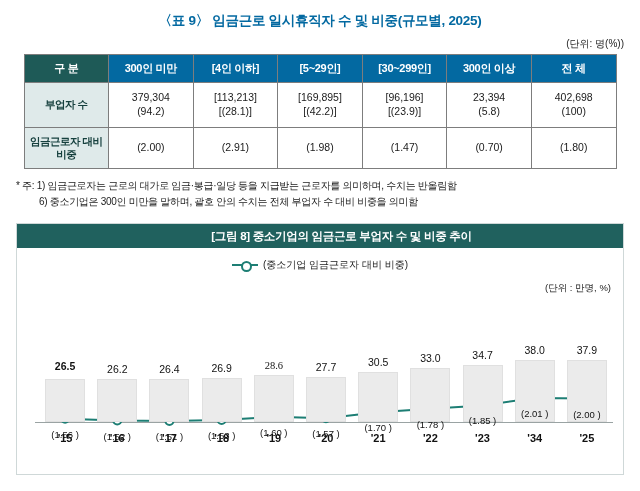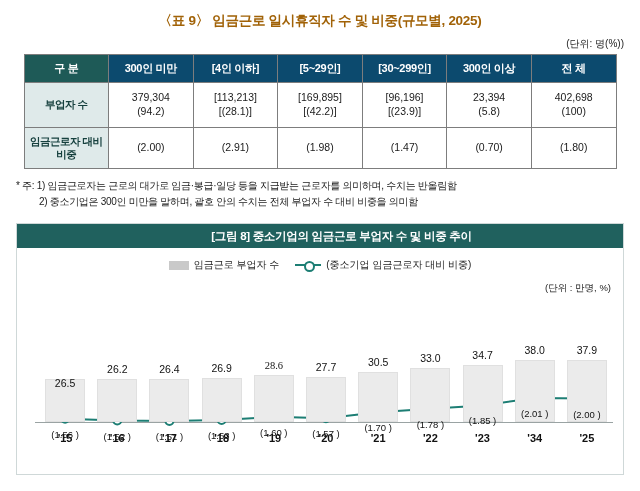--- a/index.html
+++ b/index.html
@@ -18,21 +18,21 @@
     position: relative;
     width: 640px;
     height: 491px;
   }
 
   
   .table-title {
     text-align: center;
     font-size: 13.5px;
     font-weight: bold;
-    color: #a16207;
+    color: #0369a1;
     padding-top: 12px;
     letter-spacing: -0.3px;
   }
   .unit-line {
     text-align: right;
     font-size: 10px;
     color: #222222;
     padding: 7px 16px 3px 0;
   }
   table.data {
@@ -41,21 +41,21 @@
     margin: 0 auto;
     table-layout: fixed;
   }
   table.data th, table.data td {
     border: 1px solid #7d7d7d;
     font-size: 10.5px;
     text-align: center;
     vertical-align: middle;
   }
   table.data thead th {
-    background: #0c4a6e;
+    background: #0369a1;
     color: #ffffff;
     font-weight: bold;
     height: 25px;
     letter-spacing: -0.3px;
     font-size: 11px;
   }
   table.data thead th.first-col {
     background: #1e5a57;
   }
   table.data td.rowhead {
@@ -246,31 +246,27 @@
         <td class="val">(1.98)</td>
         <td class="val">(1.47)</td>
         <td class="val">(0.70)</td>
         <td class="val">(1.80)</td>
       </tr>
     </tbody>
   </table>
 
   <div class="notes">
     <span class="n-line indent">* 주: 1) 임금근로자는 근로의 대가로 임금·봉급·일당 등을 지급받는 근로자를 의미하며, 수치는 반올림함</span>
-    <span class="n-line indent2">2) 중소기업은 300인 미만을 말하며, 괄호 안의 수치는 전체 부업자 수 대비 비중을 의미함</span>
+    <span class="n-line indent2">6) 중소기업은 300인 미만을 말하며, 괄호 안의 수치는 전체 부업자 수 대비 비중을 의미함</span>
   </div>
 
   <div class="figure">
     <div class="fig-title">[그림 8] 중소기업의 임금근로 부업자 수 및 비중 추이</div>
 
     <div class="legend">
-      <span class="item">
-        <span class="swatch-bar"></span>
-        <span>임금근로 부업자 수</span>
-      </span>
       <span class="item">
         <span class="swatch-line">
           <span class="ln"></span>
             <span class="mk"></span>
         </span>
         <span>(중소기업 임금근로자 대비 비중)</span>
       </span>
     </div>
 
     <div class="fig-unit">(단위 : 만명, %)</div>
@@ -285,21 +281,21 @@
           <circle cx="204.63636363636363" cy="148.05714285714285" r="4" fill="#ffffff" stroke="#1d7e74" stroke-width="2"></circle>
           <circle cx="256.8181818181818" cy="144.85714285714286" r="4" fill="#ffffff" stroke="#1d7e74" stroke-width="2"></circle>
           <circle cx="308.99999999999994" cy="146.22857142857143" r="4" fill="#ffffff" stroke="#1d7e74" stroke-width="2"></circle>
           <circle cx="361.18181818181813" cy="140.28571428571428" r="4" fill="#ffffff" stroke="#1d7e74" stroke-width="2"></circle>
           <circle cx="413.3636363636363" cy="136.62857142857143" r="4" fill="#ffffff" stroke="#1d7e74" stroke-width="2"></circle>
           <circle cx="465.5454545454545" cy="133.42857142857142" r="4" fill="#ffffff" stroke="#1d7e74" stroke-width="2"></circle>
           <circle cx="517.7272727272727" cy="126.11428571428573" r="4" fill="#ffffff" stroke="#1d7e74" stroke-width="2"></circle>
           <circle cx="569.9090909090909" cy="126.57142857142857" r="4" fill="#ffffff" stroke="#1d7e74" stroke-width="2"></circle>
         </svg>
     <div class="bar" style="left: 28.0909px; height: 43.2368px;"></div>
-        <div class="bar-label" style="left: 20.0909px; bottom: 79px;">26.5</div>
+        <div class="bar-label" style="left: 20.0909px; bottom: 96px; font-weight: bold;">26.5</div>
         <div class="pt-label" style="left: 20.0909px; top: 156.686px;">(1.56 )</div>
         <div class="xtick" style="left: 20.0909px;">'15</div>
         <div class="bar" style="left: 80.2727px; height: 42.7474px;"></div>
         <div class="bar-label" style="left: 72.2727px; bottom: 92.7474px;">26.2</div>
         <div class="pt-label" style="left: 72.2727px; top: 158.514px;">(1.52 )</div>
         <div class="xtick" style="left: 72.2727px;">'16</div>
         <div class="bar" style="left: 132.455px; height: 43.0737px;"></div>
         <div class="bar-label" style="left: 124.455px; bottom: 93.0737px;">26.4</div>
         <div class="pt-label" style="left: 124.455px; top: 158.971px;">(1.51 )</div>
         <div class="xtick" style="left: 124.455px;">'17</div>

